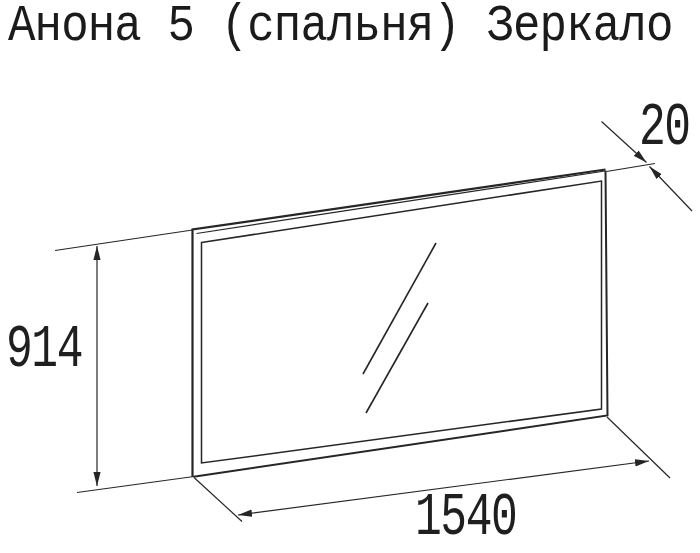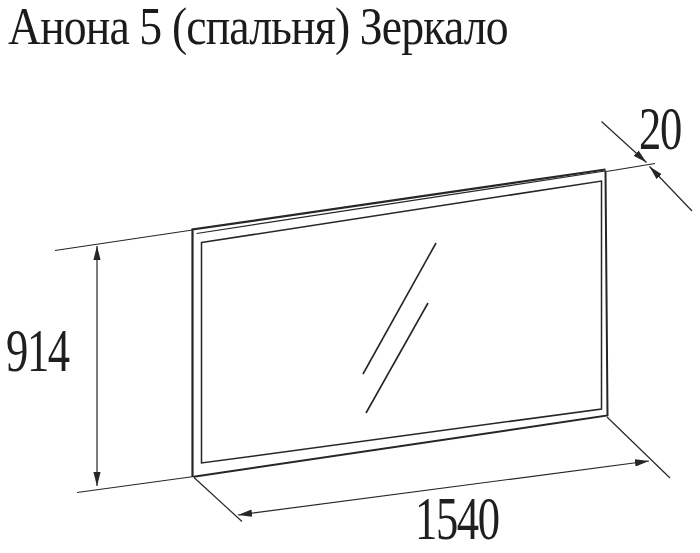--- a/index.html
+++ b/index.html
@@ -6,21 +6,21 @@
     margin: 0;
     padding: 0;
     background: #ffffff;
   }
   .stage {
     position: relative;
     width: 700px;
     height: 553px;
     background: #ffffff;
     overflow: hidden;
-    font-family: Liberation Serif, serif;
+    font-family: Liberation Mono, monospace;
   }
   .title {
     position: absolute;
     left: 8px;
     top: -4px;
     font-size: 52px;
     line-height: 1.2;
     font-weight: 400;
     color: #1b1b1b;
     letter-spacing: -1px;

